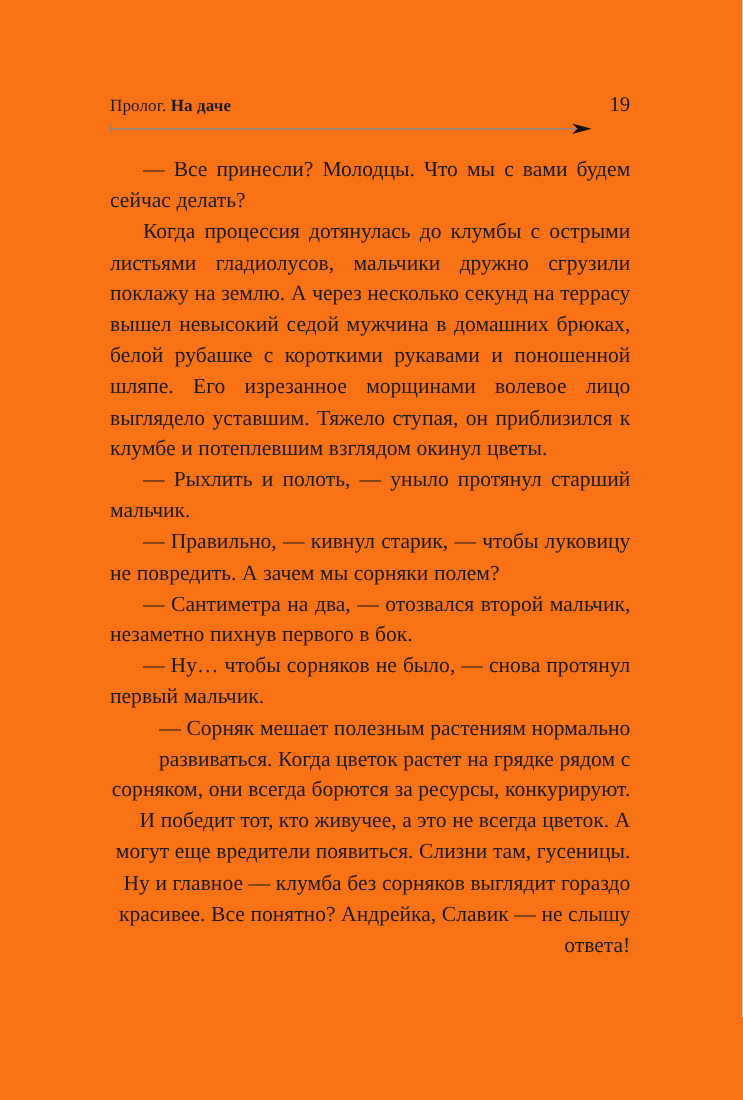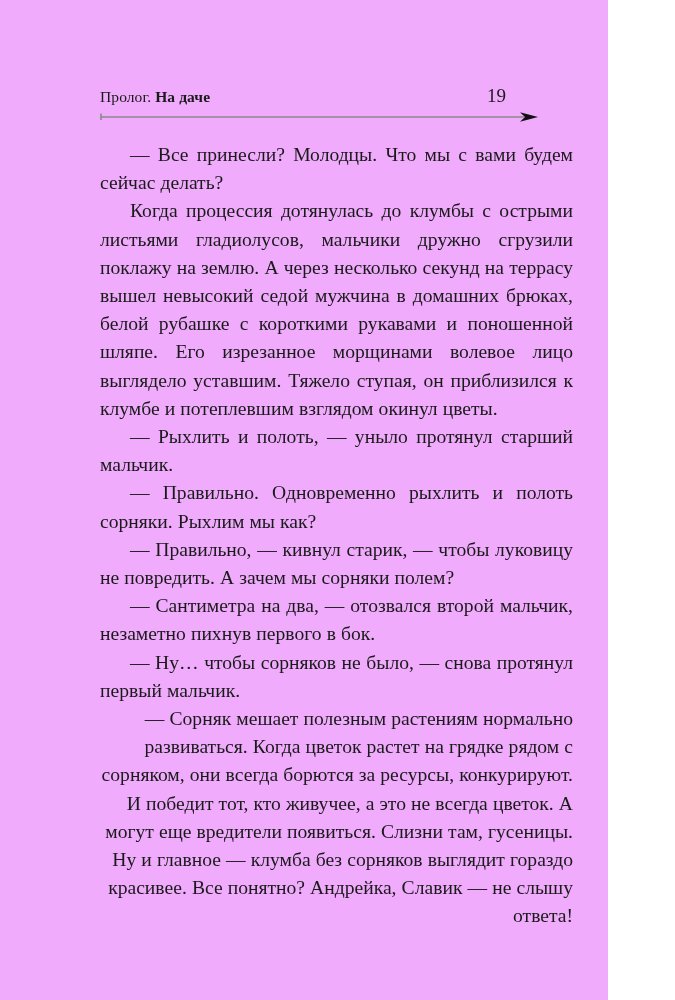--- a/index.html
+++ b/index.html
@@ -9,23 +9,23 @@
     background: #ffffff;
   }
 
   body {
     font-family: "Liberation Serif", "DejaVu Serif", serif;
     color: #1a1a1a;
   }
 
   .page {
     position: relative;
-    width: 608px;
+    width: 675px;
     height: 1000px;
-    background: #f0abfc;
+    background: #f97316;
     overflow: hidden;
     box-sizing: border-box;
   }
 
   
   .running-head {
     position: absolute;
     left: 100px;
     right: 102px;
     top: 86px;
@@ -121,20 +121,19 @@
       <line x1="1" y1="2.5" x2="1" y2="9" stroke="#8a8a8a" stroke-width="1.6"></line>
       <line x1="1" y1="6" x2="424" y2="6" stroke="#8a8a8a" stroke-width="1.3"></line>
       <polygon points="420,1.2 438,6 420,10.8 425,6" fill="#111111"></polygon>
     </svg>
   </div>
 
   <div class="textblock">
     <p>— Все принесли? Молодцы. Что мы с вами будем сейчас делать?</p>
     <p>Когда процессия дотянулась до клумбы с острыми листьями гладиолусов, мальчики дружно сгрузили поклажу на землю. А через несколько секунд на террасу вышел невысокий седой мужчина в домашних брюках, белой рубашке с короткими рукавами и поношенной шляпе. Его изрезанное морщинами волевое лицо выглядело уставшим. Тяжело ступая, он приблизился к клумбе и потеплевшим взглядом окинул цветы.</p>
     <p>— Рыхлить и полоть, — уныло протянул старший мальчик.</p>
-    <p>— Правильно. Одновременно рыхлить и полоть сорняки. Рыхлим мы как?</p>
     <p>— Правильно, — кивнул старик, — чтобы луковицу не повредить. А зачем мы сорняки полем?</p>
     <p>— Сантиметра на два, — отозвался второй мальчик, незаметно пихнув первого в бок.</p>
     <p>— Ну… чтобы сорняков не было, — снова протянул первый мальчик.</p>
     <p>— Сорняк мешает полезным растениям нормально развиваться. Когда цветок растет на грядке рядом с сорняком, они всегда борются за ресурсы, конкурируют. И победит тот, кто живучее, а это не всегда цветок. А могут еще вредители появиться. Слизни там, гусеницы. Ну и главное — клумба без сорняков выглядит гораздо красивее. Все понятно? Андрейка, Славик — не слышу ответа!</p>
   </div>
 
 </div>
 
 </body></html>

